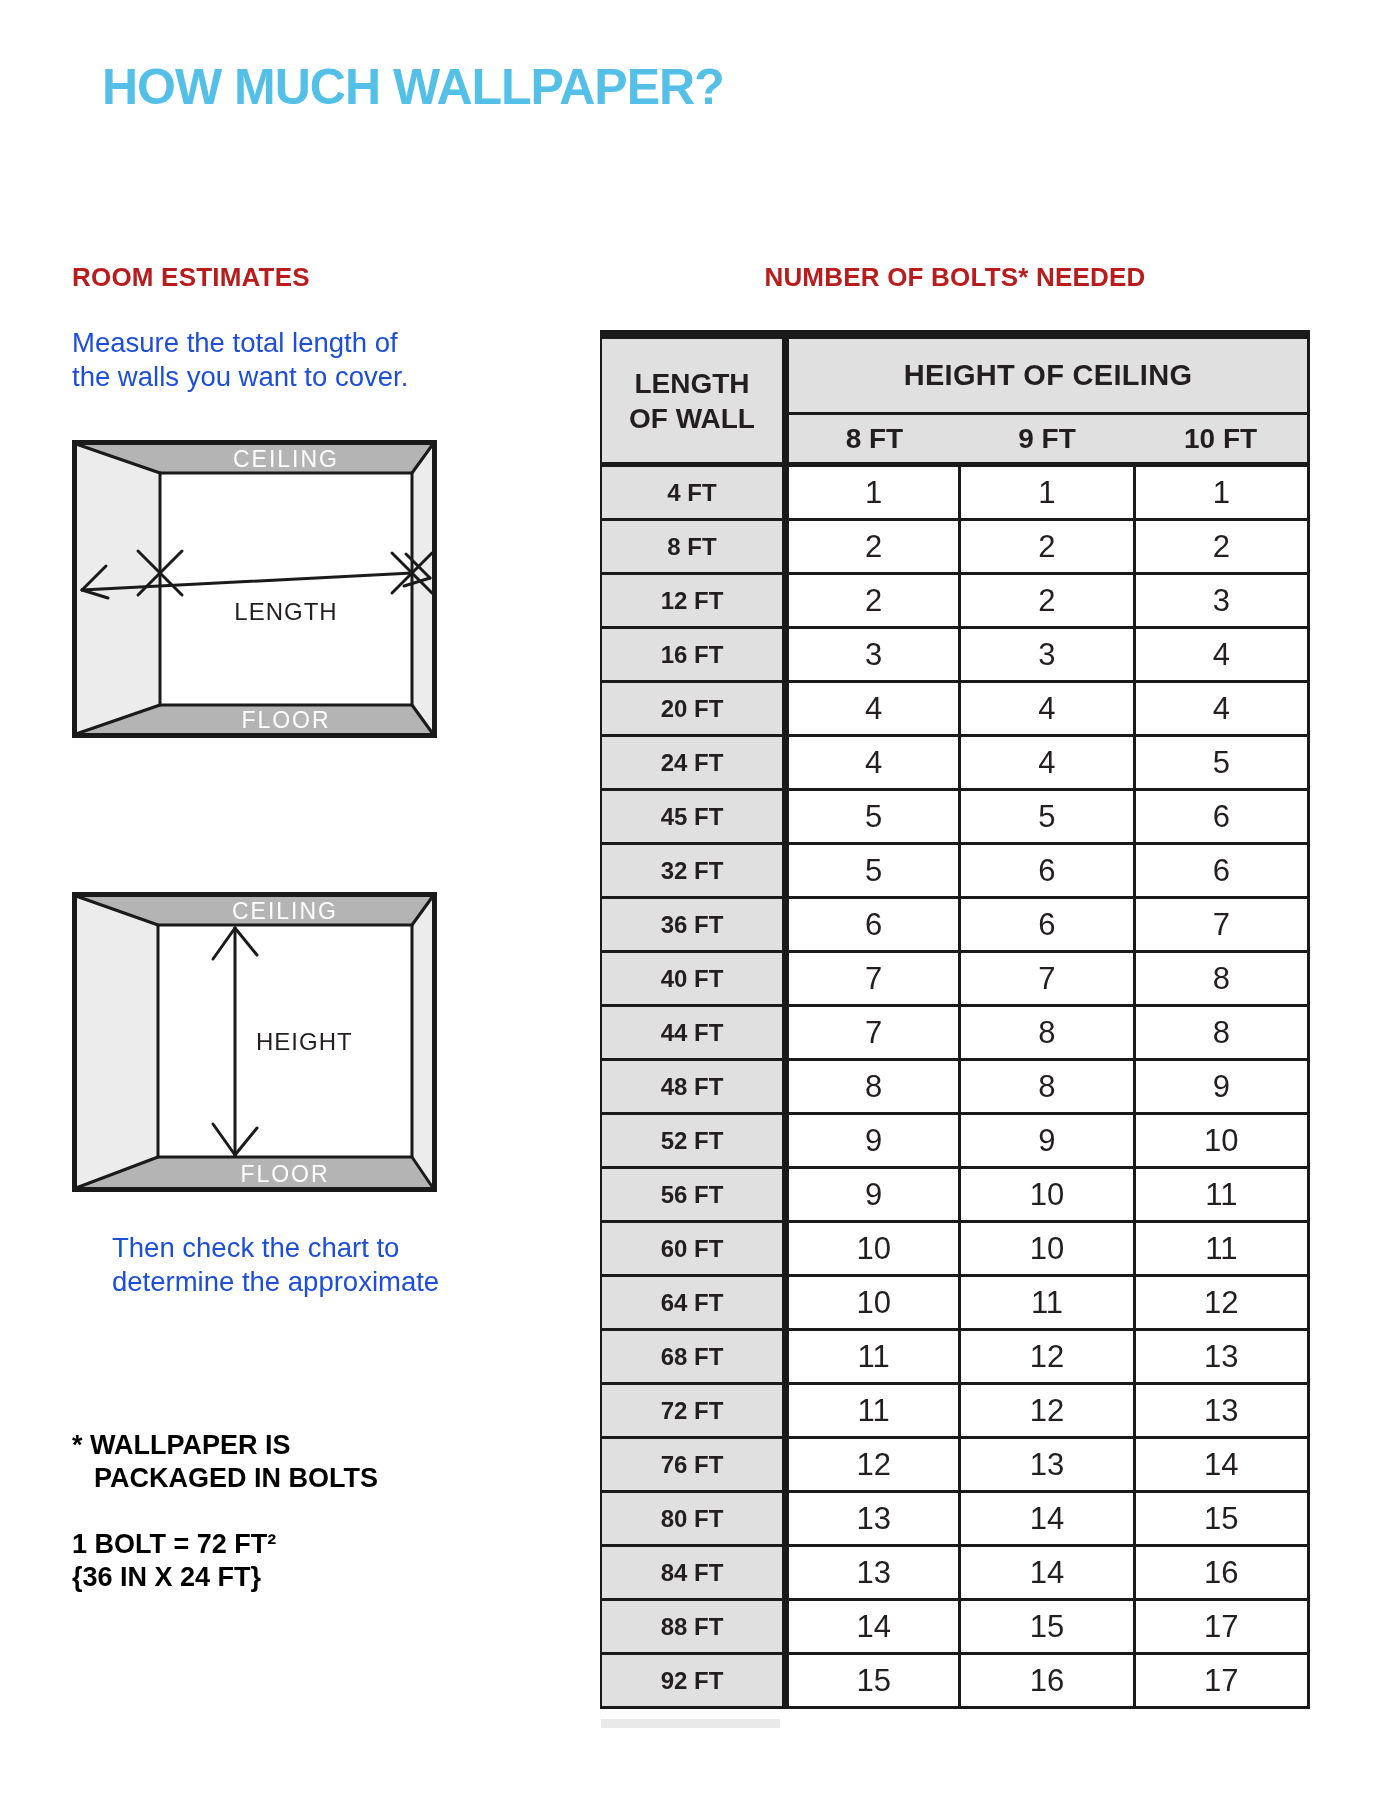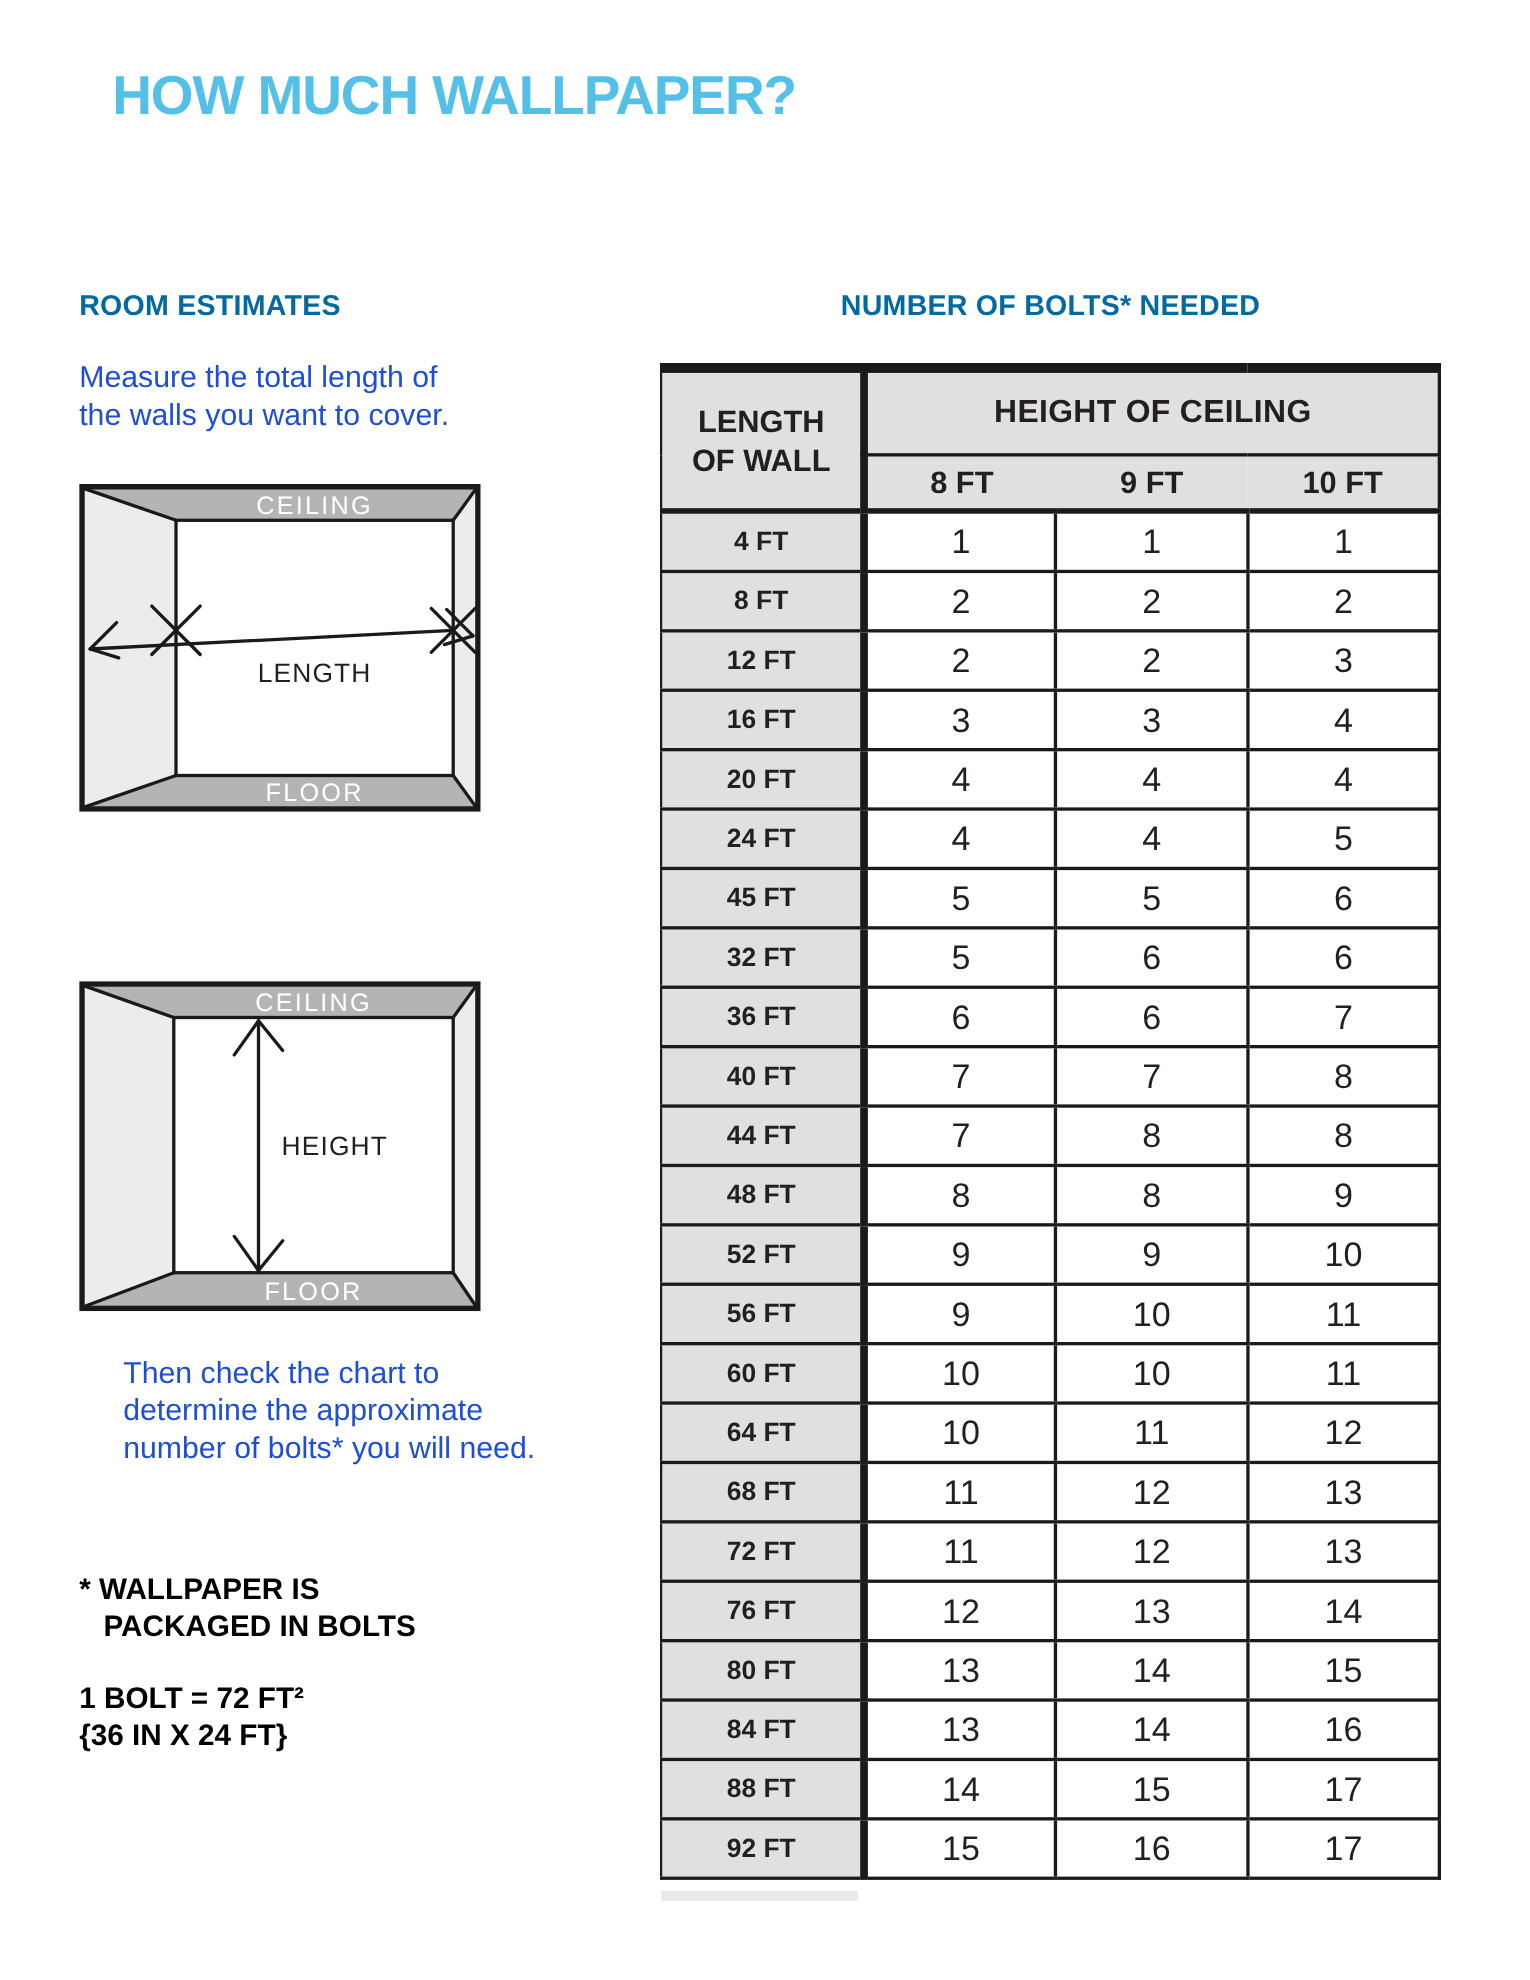--- a/index.html
+++ b/index.html
@@ -4,21 +4,21 @@
 <style>
   html,body{margin:0;padding:0;background:#fff;}
   .page{
     position:relative;width:1391px;height:1800px;background:#ffffff;
     font-family:"Liberation Sans","DejaVu Sans",sans-serif;color:#231f20;overflow:hidden;
   }
   .abs{position:absolute;}
   .title{
     left:70px;top:58px;font-size:50px;font-weight:bold;letter-spacing:-1px;color:#54c0e8;margin-left:32px;
   }
-  .subhead{font-size:26px;font-weight:bold;color:#0369a1;letter-spacing:0.2px;}
+  .subhead{font-size:26px;font-weight:bold;color:#b91c1c;letter-spacing:0.2px;}
   .left-subhead{left:72px;top:262px;}
   .table-subhead{left:600px;top:262px;width:710px;text-align:center;}
   .para{font-size:27.5px;line-height:34px;color:#1d4ed8;}
   .para1{left:72px;top:326px;}
   .para2{left:72px;top:778px;}
   .para3{left:72px;top:1231px;margin-left:40px;}
   .boldnote{font-size:27px;font-weight:bold;line-height:33px;color:#000000;}
   .note{left:72px;top:1429px;}
   .note .indent{padding-left:22px;}
   .boltspec{left:72px;top:1528px;}
@@ -128,21 +128,20 @@
       </g>
       <text x="213" y="27" text-anchor="middle" fill="#ffffff" font-size="23" letter-spacing="2" class="dlabel">CEILING</text>
       <text x="213" y="290" text-anchor="middle" fill="#ffffff" font-size="23" letter-spacing="2" class="dlabel">FLOOR</text>
       <text x="184" y="158" text-anchor="start" fill="#231f20" font-size="24" letter-spacing="1" class="dlabel">HEIGHT</text>
     </svg>
   </div>
 
   <div class="abs para para3">
     <div>Then check the chart to</div>
     <div>determine the approximate</div>
-    <div>number of bolts* you will need.</div>
   </div>
 
   <div class="abs boldnote note">
     <div>* WALLPAPER IS</div>
     <div class="indent">PACKAGED IN BOLTS</div>
   </div>
 
   <div class="abs boldnote boltspec">
     <div>1 BOLT = 72 FT²</div>
     <div>{36 IN X 24 FT}</div>

